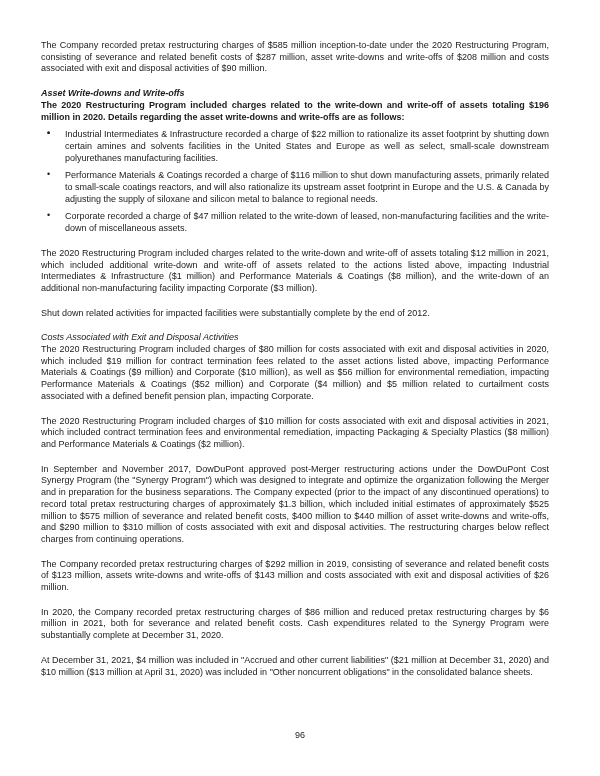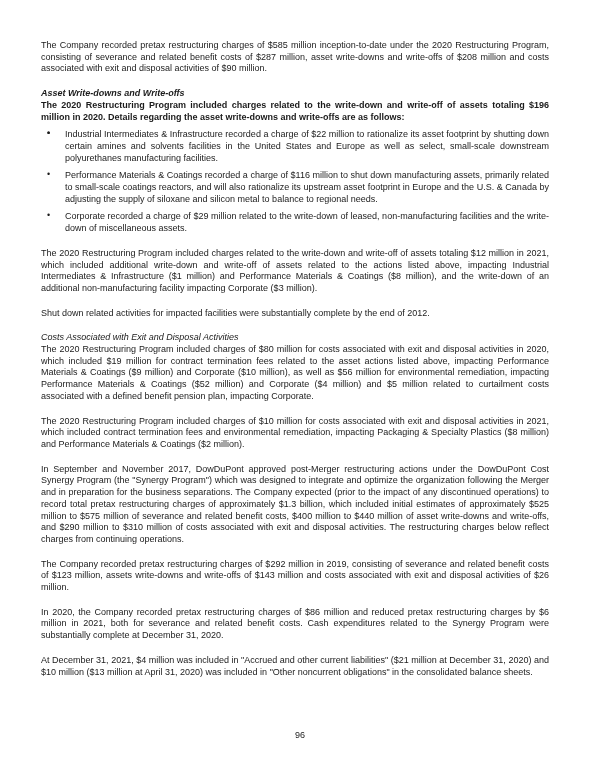--- a/index.html
+++ b/index.html
@@ -91,21 +91,21 @@
     <li>
       <span class="bullet">•</span>
       <span>Industrial Intermediates &amp; Infrastructure recorded a charge of $22 million to rationalize its asset footprint by shutting down certain amines and solvents facilities in the United States and Europe as well as select, small-scale downstream polyurethanes manufacturing facilities.</span>
     </li>
     <li>
       <span class="bullet">•</span>
       <span>Performance Materials &amp; Coatings recorded a charge of $116 million to shut down manufacturing assets, primarily related to small-scale coatings reactors, and will also rationalize its upstream asset footprint in Europe and the U.S. &amp; Canada by adjusting the supply of siloxane and silicon metal to balance to regional needs.</span>
     </li>
     <li>
       <span class="bullet">•</span>
-      <span>Corporate recorded a charge of $29 million related to the write-down of leased, non-manufacturing facilities and the write-down of miscellaneous assets.</span>
+      <span>Corporate recorded a charge of $47 million related to the write-down of leased, non-manufacturing facilities and the write-down of miscellaneous assets.</span>
     </li>
   </ul>
 
   <p class="para">The 2020 Restructuring Program included charges related to the write-down and write-off of assets totaling $12 million in 2021, which included additional write-down and write-off of assets related to the actions listed above, impacting Industrial Intermediates &amp; Infrastructure ($1 million) and Performance Materials &amp; Coatings ($8 million), and the write-down of an additional non-manufacturing facility impacting Corporate ($3 million).</p>
 
   <p class="para">Shut down related activities for impacted facilities were substantially complete by the end of 2012.</p>
 
   <div class="block">
     <div class="heading">Costs Associated with Exit and Disposal Activities</div>
     <p class="para">The 2020 Restructuring Program included charges of $80 million for costs associated with exit and disposal activities in 2020, which included $19 million for contract termination fees related to the asset actions listed above, impacting Performance Materials &amp; Coatings ($9 million) and Corporate ($10 million), as well as $56 million for environmental remediation, impacting Performance Materials &amp; Coatings ($52 million) and Corporate ($4 million) and $5 million related to curtailment costs associated with a defined benefit pension plan, impacting Corporate.</p>

